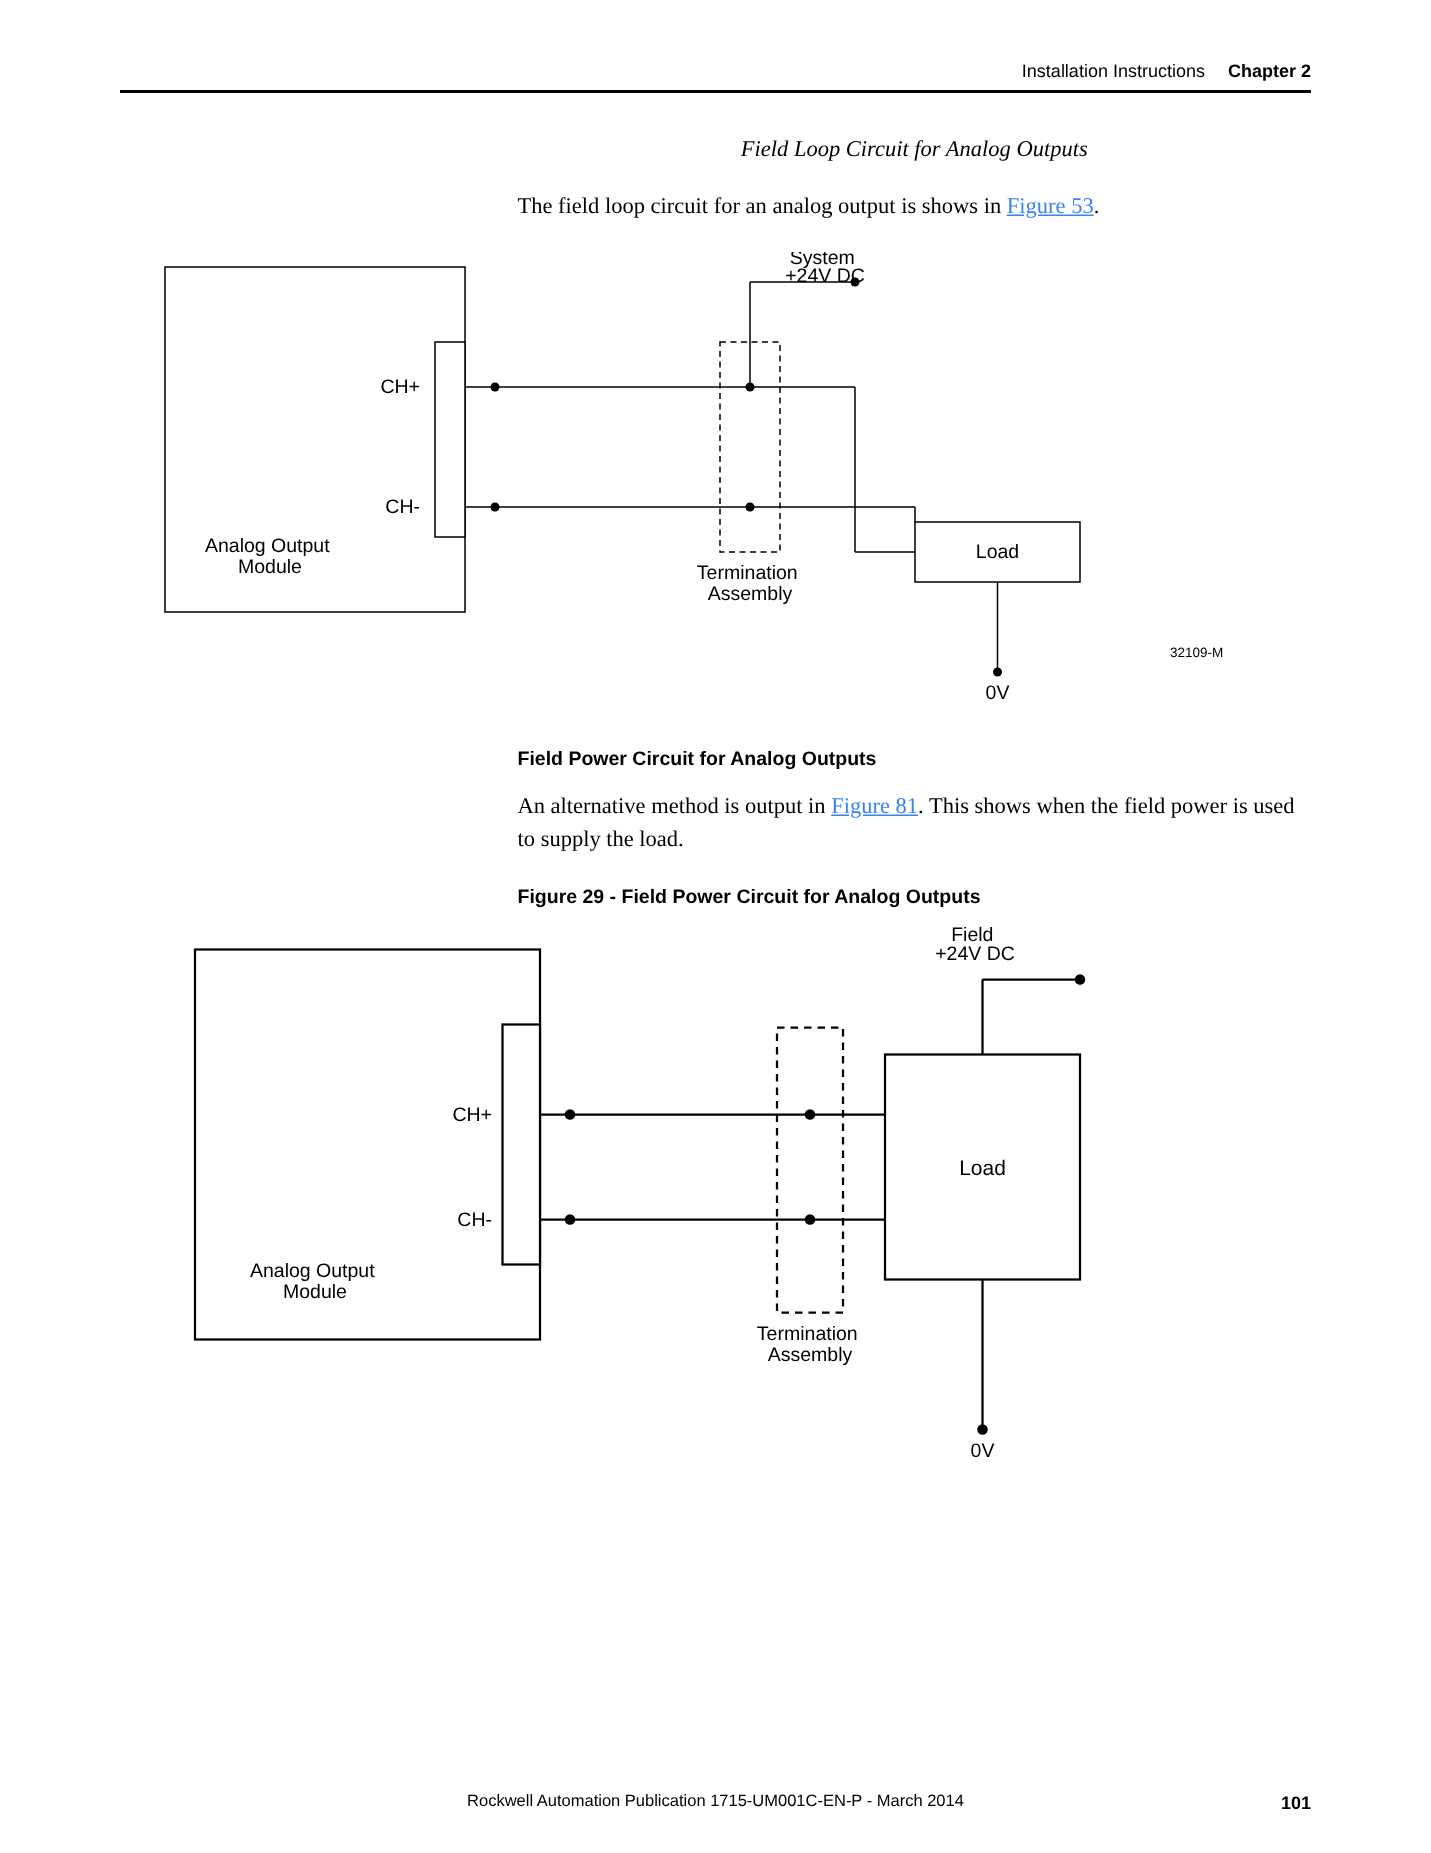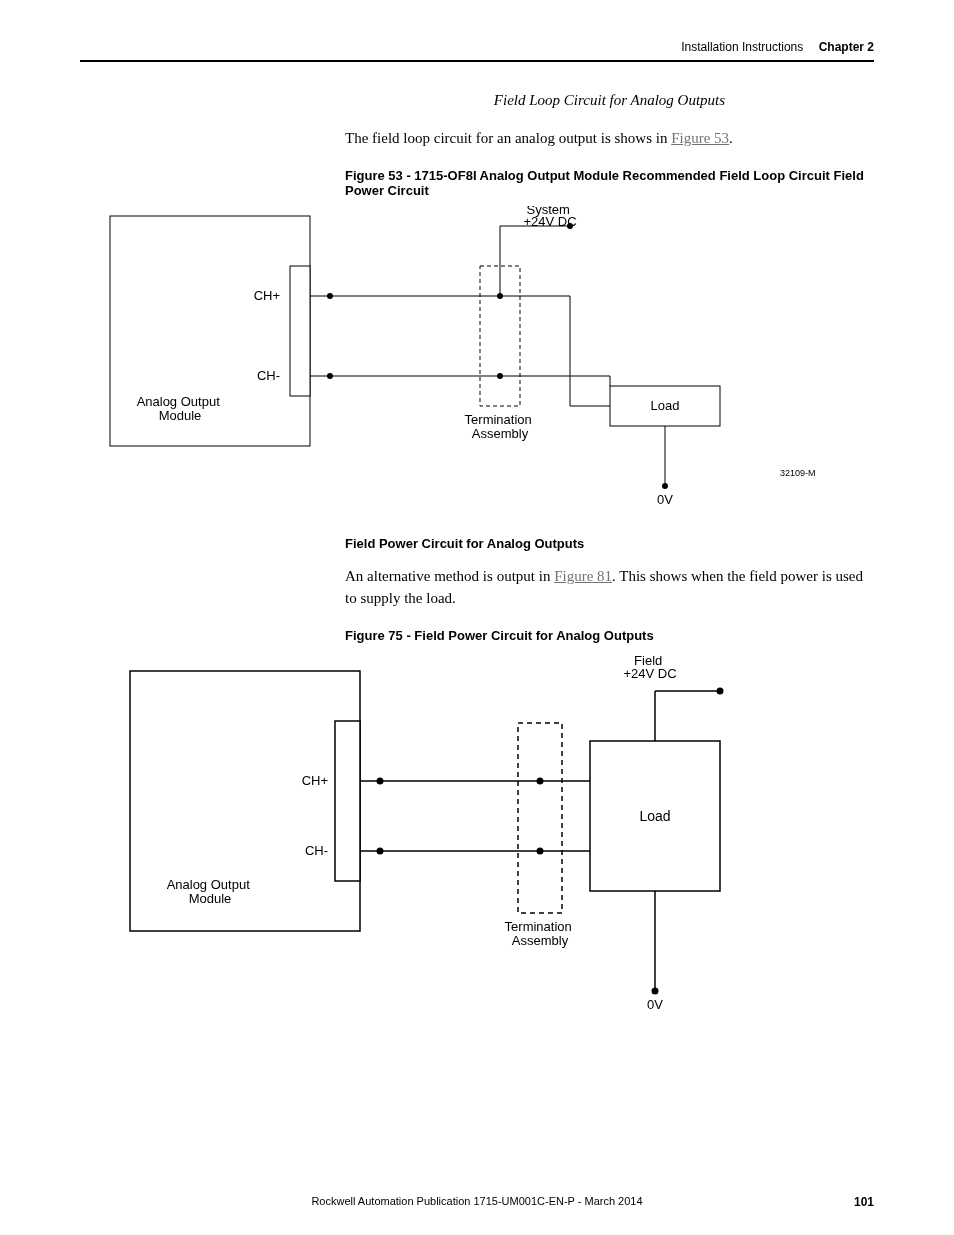--- a/index.html
+++ b/index.html
@@ -34,21 +34,21 @@
     margin-bottom: 18px;
     font-family: Georgia, 'Times New Roman', serif;
     text-align: center;
   }
   .body-text {
     font-family: Georgia, 'Times New Roman', serif;
     font-size: 15px;
     line-height: 1.5;
     margin-bottom: 18px;
   }
-  a.figlink { color: #737373; }
+  a.figlink { color: #3b82f6; }
   .fig-caption {
     font-weight: bold;
     font-size: 13px;
     margin-bottom: 8px;
   }
   .bold-sub {
     font-weight: bold;
     font-size: 13px;
     margin-bottom: 14px;
   }
@@ -77,21 +77,20 @@
   <div class="header">
     <span>Installation Instructions</span>
     <span class="chapter">Chapter 2</span>
   </div>
 
   <div class="content-col">
     <div class="section-italic">Field Loop Circuit for Analog Outputs</div>
     <div class="body-text">
       <span>The field loop circuit for an analog output is shows in </span><a href="#" class="figlink">Figure 53</a><span>.</span>
     </div>
-    <div class="fig-caption">Figure 53 - 1715-OF8I Analog Output Module Recommended Field Loop Circuit Field Power Circuit</div>
   </div>
 
   <div class="diagram-block">
     <svg width="800" height="310" viewBox="0 0 800 310">
 
       <rect x="30" y="10" width="200" height="230" fill="none" stroke="#000" stroke-width="1"></rect>
 
       <rect x="210" y="60" width="20" height="130" fill="#fff" stroke="#000" stroke-width="1"></rect>
 
       <line x1="230" y1="90" x2="490" y2="90" stroke="#000" stroke-width="1"></line>
@@ -136,21 +135,21 @@
       <text x="585" y="298" text-anchor="middle" font-size="13">0V</text>
       <text x="700" y="270" text-anchor="start" font-size="9">32109-M</text>
     </svg>
   </div>
 
   <div class="content-col">
     <div class="bold-sub">Field Power Circuit for Analog Outputs</div>
     <div class="body-text">
       <span>An alternative method is output in </span><a href="#" class="figlink">Figure 81</a><span>. This shows when the field power is used to supply the load.</span>
     </div>
-    <div class="fig-caption">Figure 75 - Field Power Circuit for Analog Outputs</div>
+    <div class="fig-caption">Figure 29 - Field Power Circuit for Analog Outputs</div>
   </div>
 
   <div class="diagram-block">
     <svg width="800" height="370" viewBox="0 0 800 370">
 
       <rect x="50" y="20" width="230" height="260" fill="none" stroke="#000" stroke-width="1.5"></rect>
 
       <rect x="255" y="70" width="25" height="160" fill="#fff" stroke="#000" stroke-width="1.5"></rect>
 
       <line x1="280" y1="130" x2="510" y2="130" stroke="#000" stroke-width="1.5"></line>

